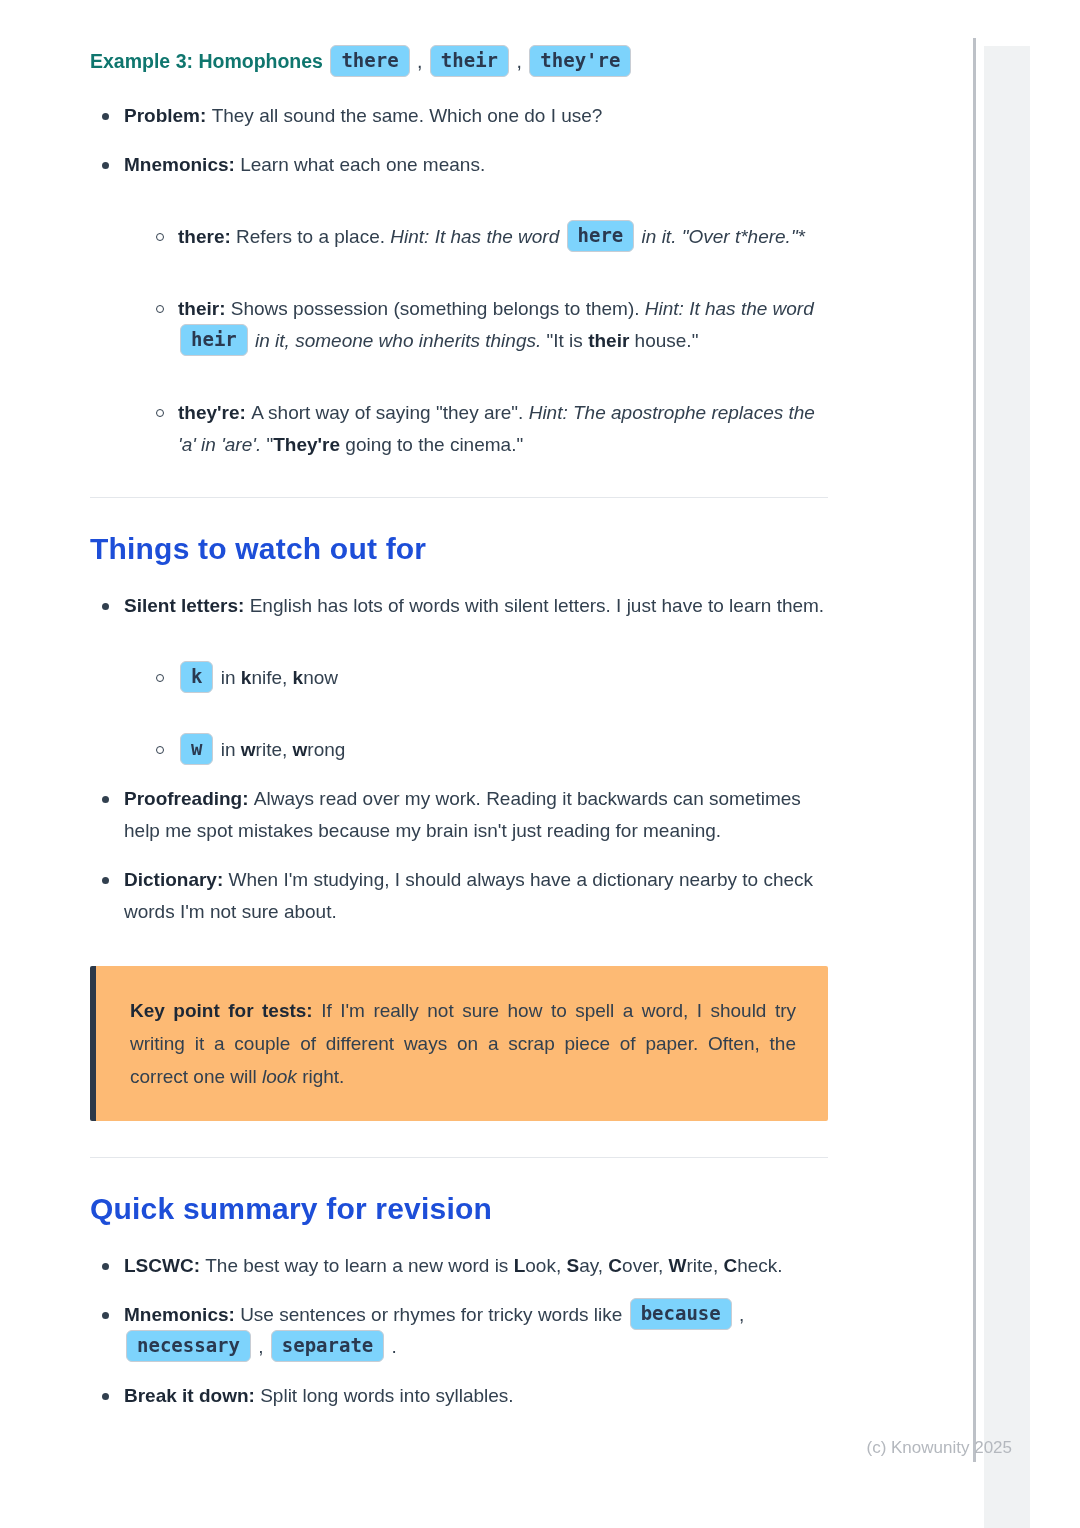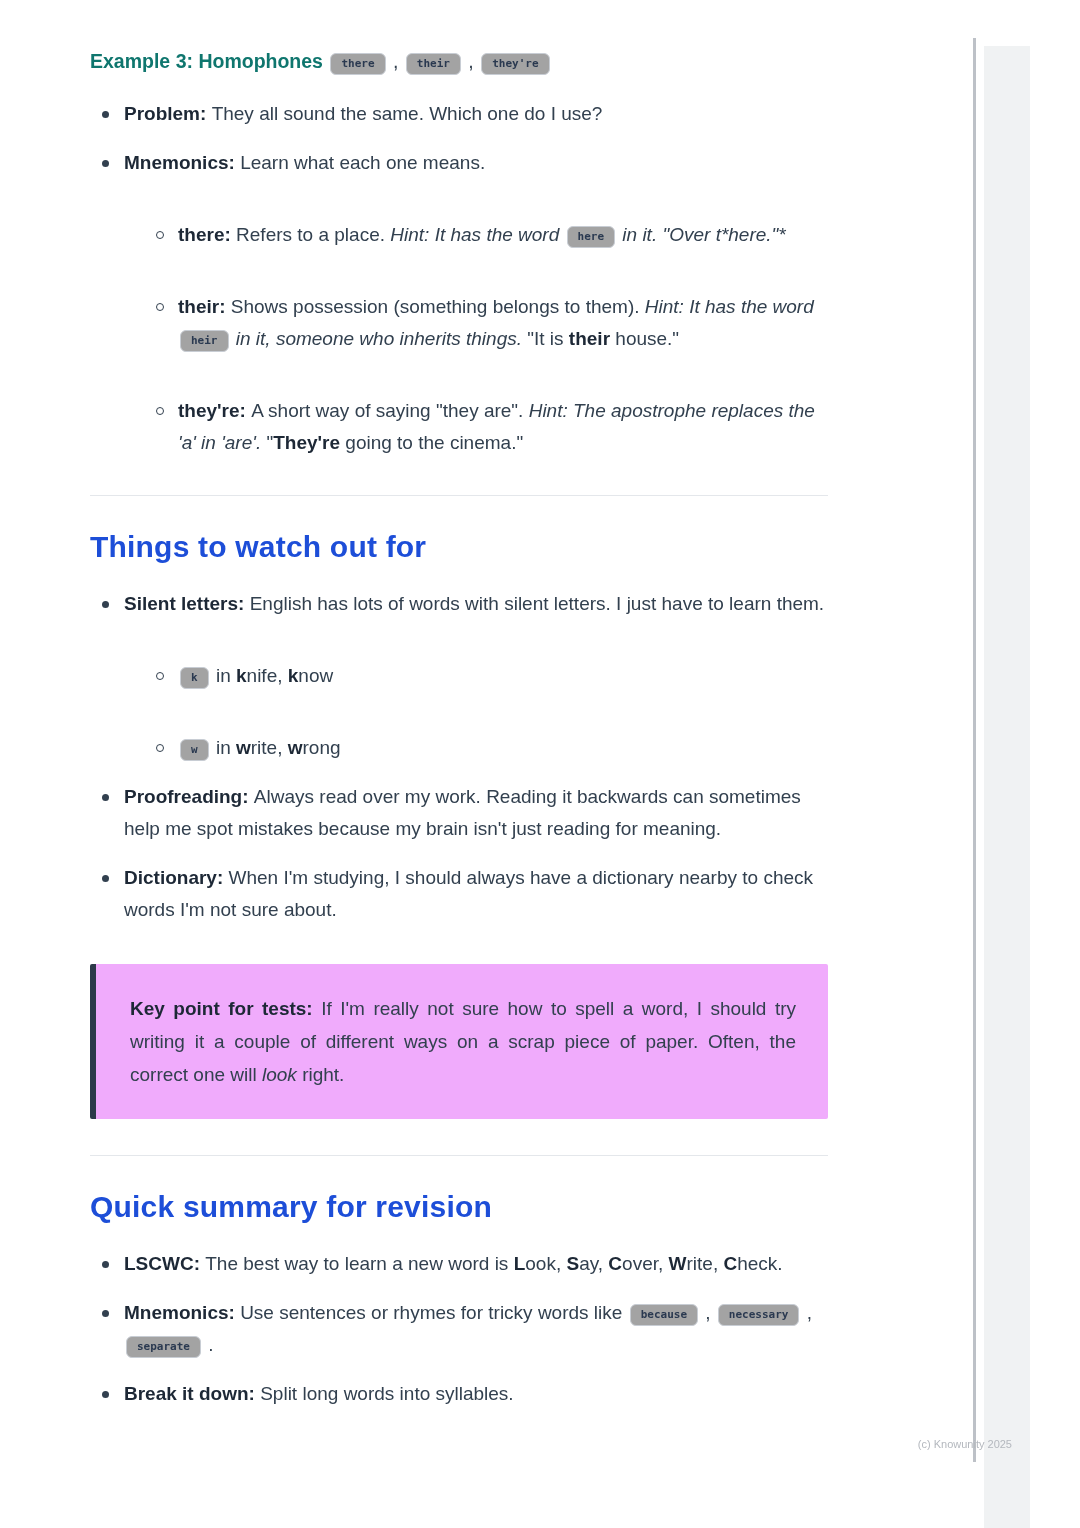--- a/index.html
+++ b/index.html
@@ -19,24 +19,24 @@
   .example-heading {
     font-size: 19.5px;
     line-height: 30px;
     color: #32404f;
   }
   .example-heading strong { color: #0f766e; }
   strong { color: #1d2836; font-weight: bold; }
   em { font-style: italic; }
   .chip {
     font-family: "DejaVu Sans Mono", "Liberation Mono", monospace;
-    font-size: 11px;
+    font-size: 19px;
     font-weight: bold;
     color: #2a3950;
-    background: #a3a3a3;
+    background: #7dd3fc;
     border: 1px solid #c8cdd4;
     border-radius: 6px;
     padding: 3px 10px;
     display: inline-block;
     line-height: 1.25;
     white-space: nowrap;
     position: relative;
     top: -1px;
     margin: 0 2px;
   }
@@ -82,34 +82,34 @@
   }
   .section-title {
     font-size: 30px;
     font-weight: bold;
     color: #1d4ed8;
     letter-spacing: 0.2px;
     margin: 0 0 24px 0;
   }
   .callout {
     display: block;
-    background: #f0abfc;
+    background: #fdba74;
     border-left: 6px solid #2c3949;
     border-radius: 2px;
     padding: 28px 32px 28px 34px;
     margin: 38px 0 0 0;
     font-size: 19px;
     line-height: 33px;
     text-align: justify;
   }
   .copyright {
     position: absolute;
     right: 68px;
     top: 1438px;
-    font-size: 11px;
+    font-size: 17px;
     color: #b4b8be;
     z-index: 3;
   }
   .side-strip {
     position: absolute;
     right: 50px;
     top: 46px;
     width: 46px;
     height: 1482px;
     background: #f0f2f3;

